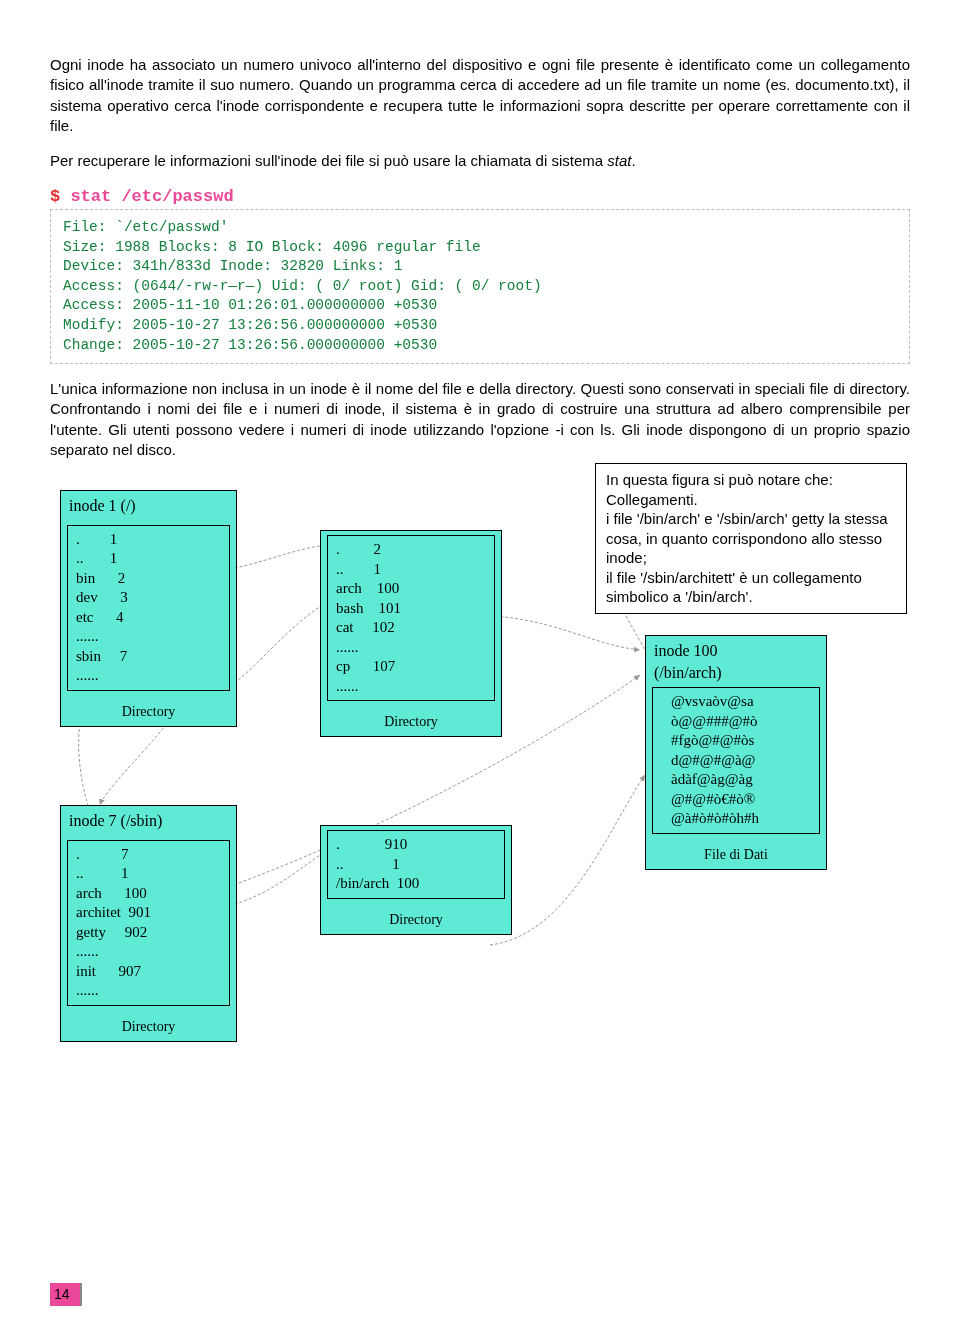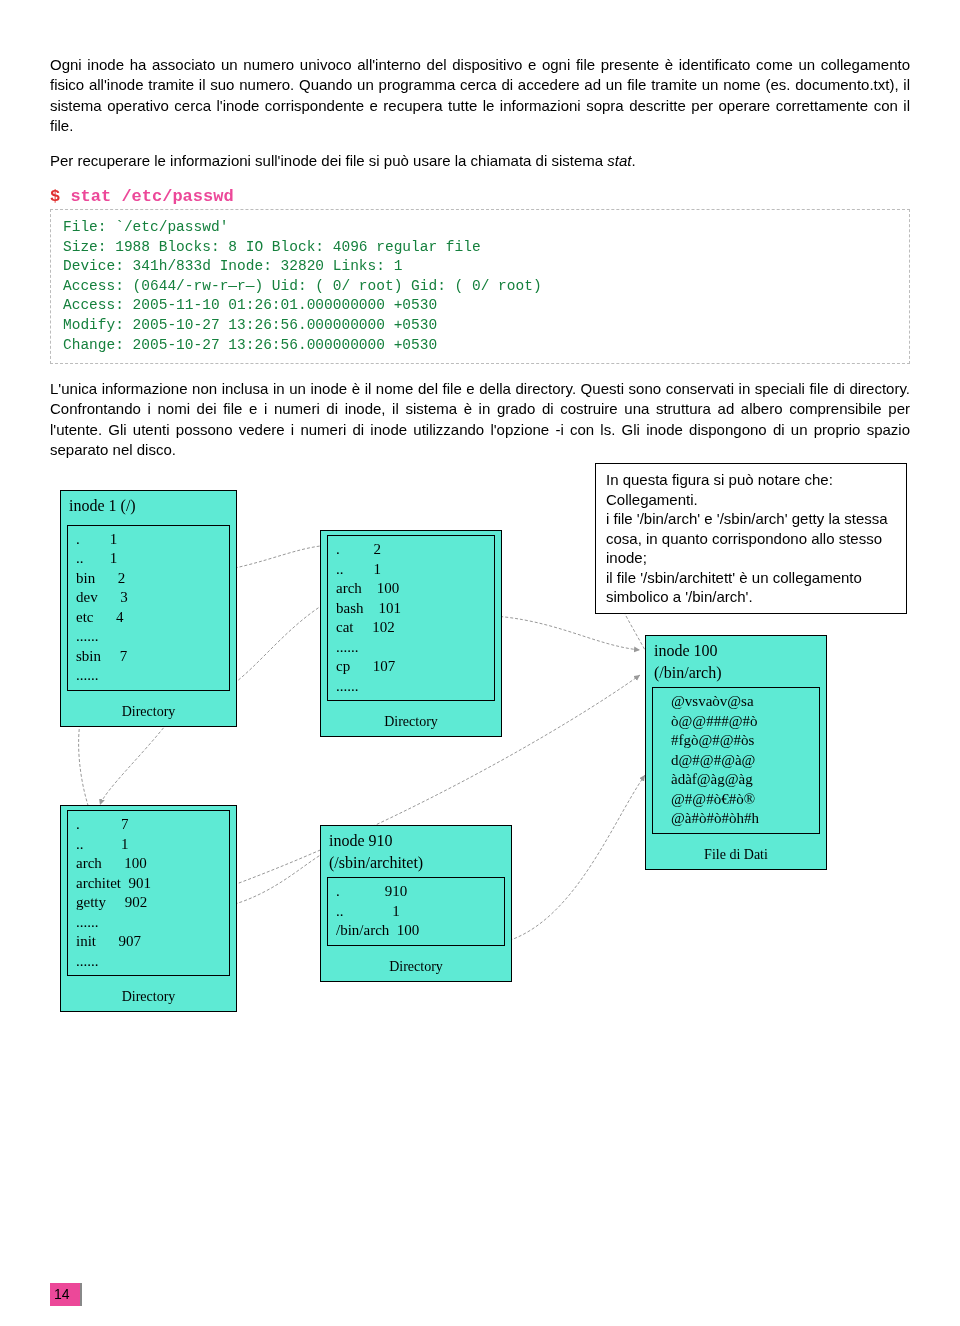--- a/index.html
+++ b/index.html
@@ -169,36 +169,33 @@
 arch    100
 bash    101
 cat     102
 ......
 cp      107
 ......</div>
     <div class="foot-label">Directory</div>
   </div>
 
   <div class="box" style="left:10px; top:330px; width:175px;">
+    <div class="title-row">inode 7     (/sbin)</div>
     <div class="inner-box">.           7
 ..          1
 arch      100
 architet  901
 getty     902
 ......
 init      907
 ......</div>
     <div class="foot-label">Directory</div>
   </div>
 
   <div class="box" style="left:270px; top:350px; width:190px;">
-    <div class="title-row" style="padding-bottom:0">
-      <div>inode 910</div>
-      <div>(/sbin/architet)</div>
-    </div>
     <div class="inner-box">.            910
 ..             1
 /bin/arch  100</div>
     <div class="foot-label">Directory</div>
   </div>
 
   <div class="box" style="left:595px; top:160px; width:180px;">
     <div class="title-row" style="padding-bottom:0">
       <div>inode 100</div>
       <div>(/bin/arch)</div>

